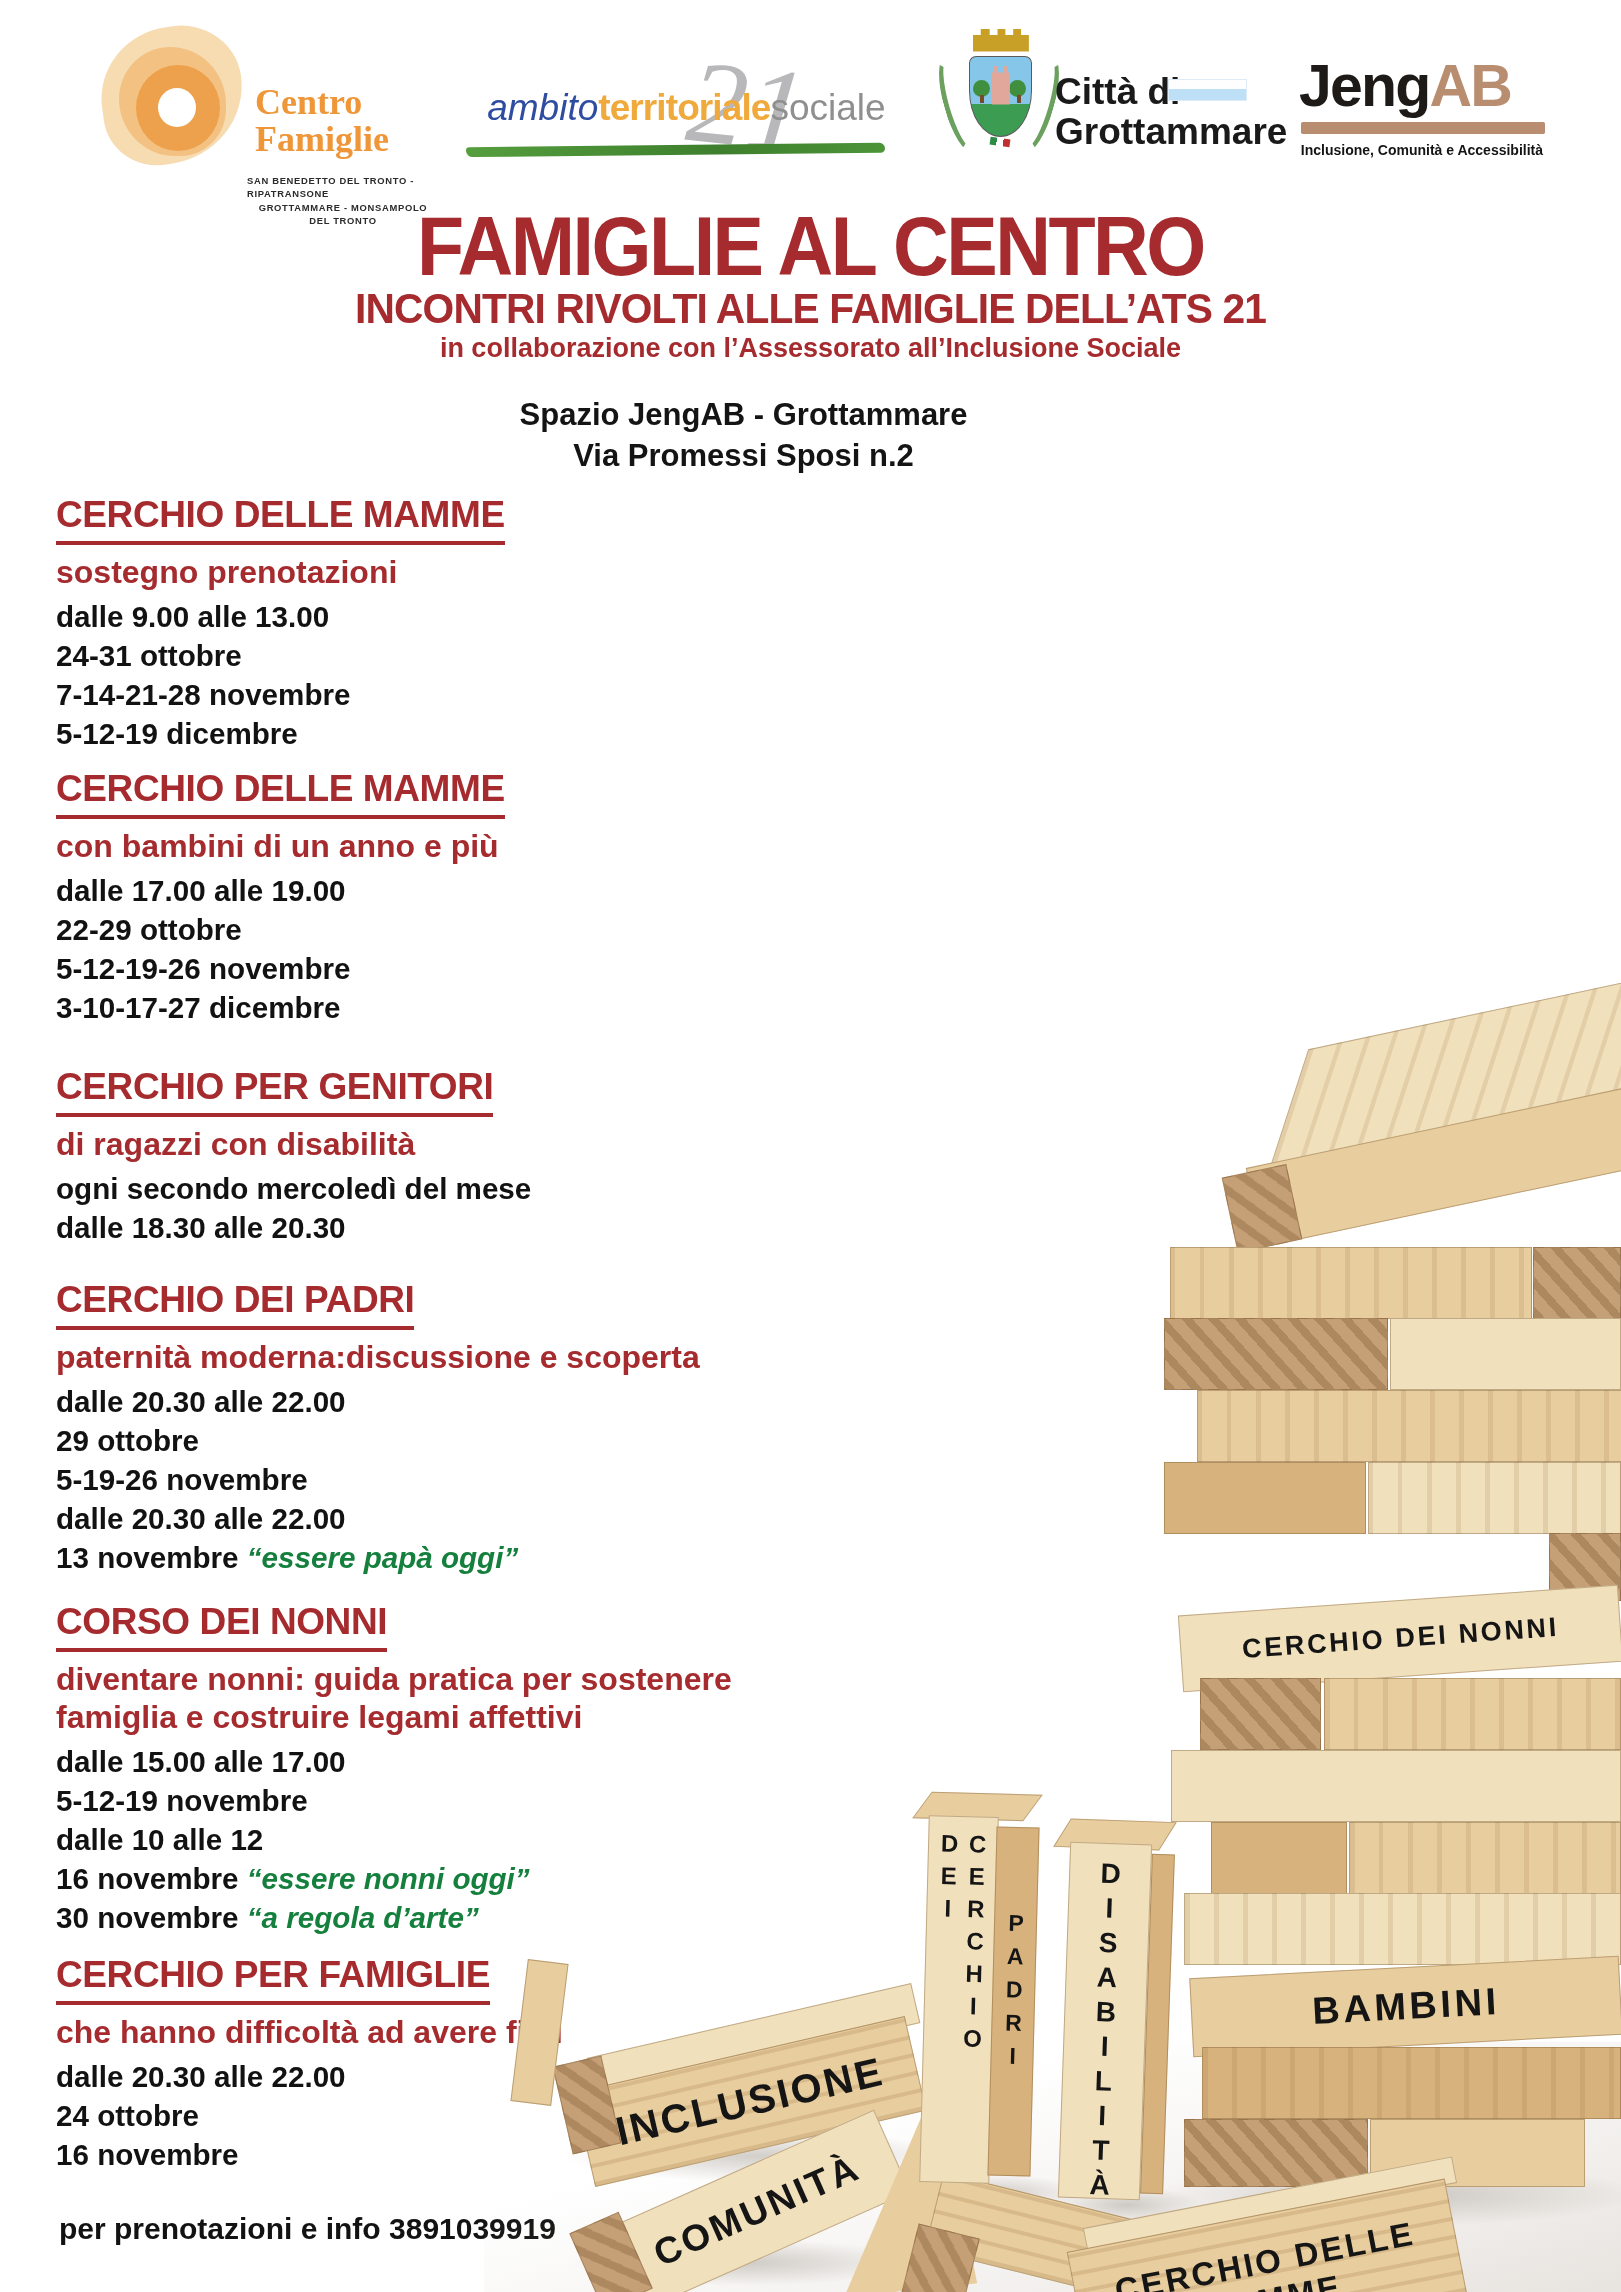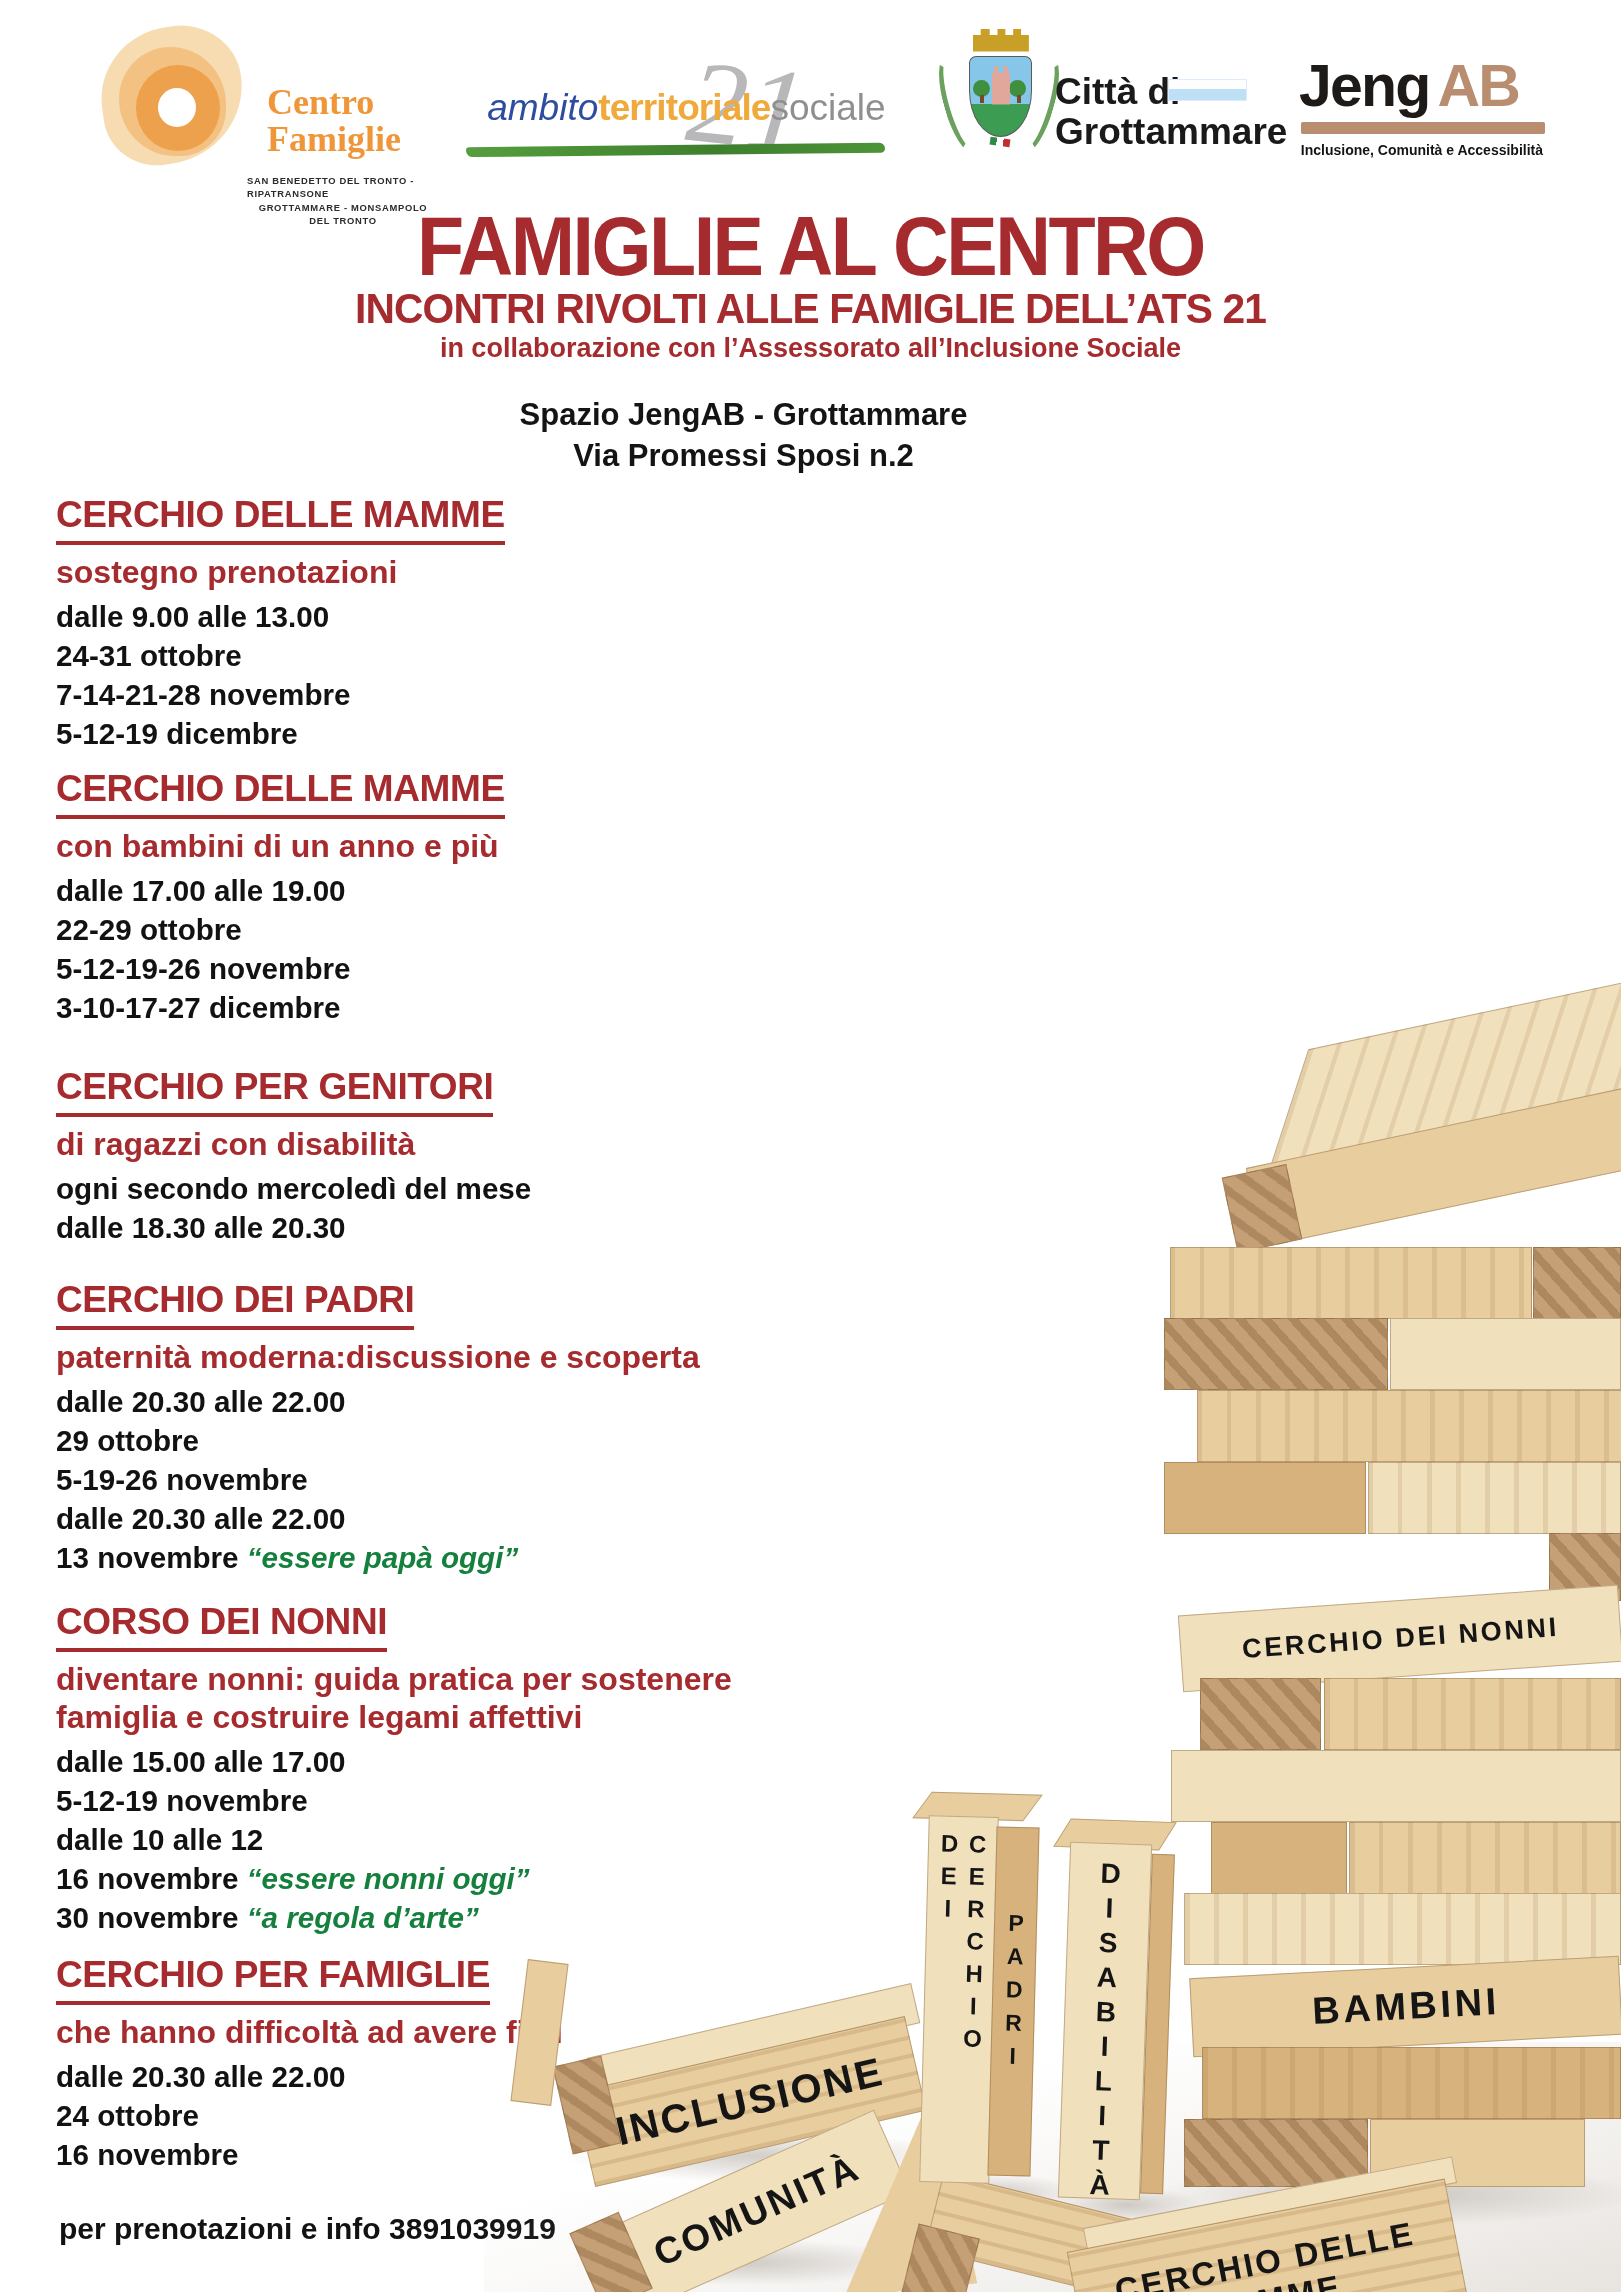--- a/index.html
+++ b/index.html
@@ -3,21 +3,21 @@
 <meta charset="utf-8">
 <style>
   * { margin:0; padding:0; box-sizing:border-box; }
   html,body { width:1621px; height:2293px; background:#ffffff; overflow:hidden;
               font-family:"Liberation Sans", sans-serif; position:relative; }
 
   .abs { position:absolute; }
 
   
   .blob { position:absolute; }
-  .cf-name { position:absolute; left:204px; top:64px; font-family:"Liberation Serif", serif;
+  .cf-name { position:absolute; left:192px; top:64px; font-family:"Liberation Serif", serif;
              font-weight:bold; font-size:36px; line-height:37px; color:#EF9638; letter-spacing:0; }
   .cf-sub  { position:absolute; left:184px; top:154px; font-size:9.4px; font-weight:bold;
              color:#2B2B2B; letter-spacing:0.7px; line-height:13.4px; }
 
   .ats-row { position:absolute; left:7.2px; top:5.4px; font-size:37px; white-space:nowrap;margin-left:32px; }
   .ats-w1 { color:#2E4DA0; font-style:italic; }
   .ats-w2 { color:#F0A93B; font-weight:bold; letter-spacing:-0.9px; }
   .ats-w3 { color:#8F8F8F; letter-spacing:0; }
   .ats-21 { position:absolute; left:240px; top:-43px; font-family:"Liberation Serif", serif;
             font-size:118px; font-style:italic; color:rgba(125,125,132,0.55); transform:rotate(6deg); }
@@ -41,21 +41,21 @@
   .ribbon { position:absolute; left:39px; top:109px; width:19.7px; height:8px;
             background:linear-gradient(90deg,#2E8B45 0 33%,#fff 33% 66%,#C03030 66%); transform:rotate(8deg); }
   .grm-text { position:absolute; left:109px; top:47px; font-size:37px; font-weight:600;
               color:#1A1A1A; line-height:40px; letter-spacing:0; }
   .flag-stripe { position:absolute; left:222px; top:54px; width:79px; height:22.4px;
                  background:linear-gradient(180deg,#FEFEFE 0 46%,#BEE0F6 46%);
                  border:0.9px solid #DDECf8; }
 
   .jg-word { position:absolute; left:0; top:0; font-size:59px; font-weight:bold;
              letter-spacing:-1.8px; white-space:nowrap; }
-  .jg-w1 { color:#1E1A18; } .jg-w2 { color:#B98E70;margin-left:8px; }
+  .jg-w1 { color:#1E1A18; } .jg-w2 { color:#B98E70; }
   .jg-bar { position:absolute; left:1.8px; top:70px; width:244px; height:11.6px; background:#B98E70; border-radius:1.8px; }
   .jg-tag { position:absolute; left:1.8px; top:90px; font-size:14px; font-weight:bold; color:#141414; white-space:nowrap; }
 
   
   .main-title { position:absolute; left:0; top:199px; width:1621px; text-align:center;
                 font-size:83px; font-weight:bold; color:#A62B2E; letter-spacing:-2.7px;
                 transform:scaleX(0.93); }
   .main-sub   { position:absolute; left:0; top:285px; width:1621px; text-align:center;
                 font-size:42px; font-weight:bold; color:#A62B2E; letter-spacing:-0.9px; transform:scaleX(0.97); }
   .main-collab{ position:absolute; left:0; top:333px; width:1621px; text-align:center;

